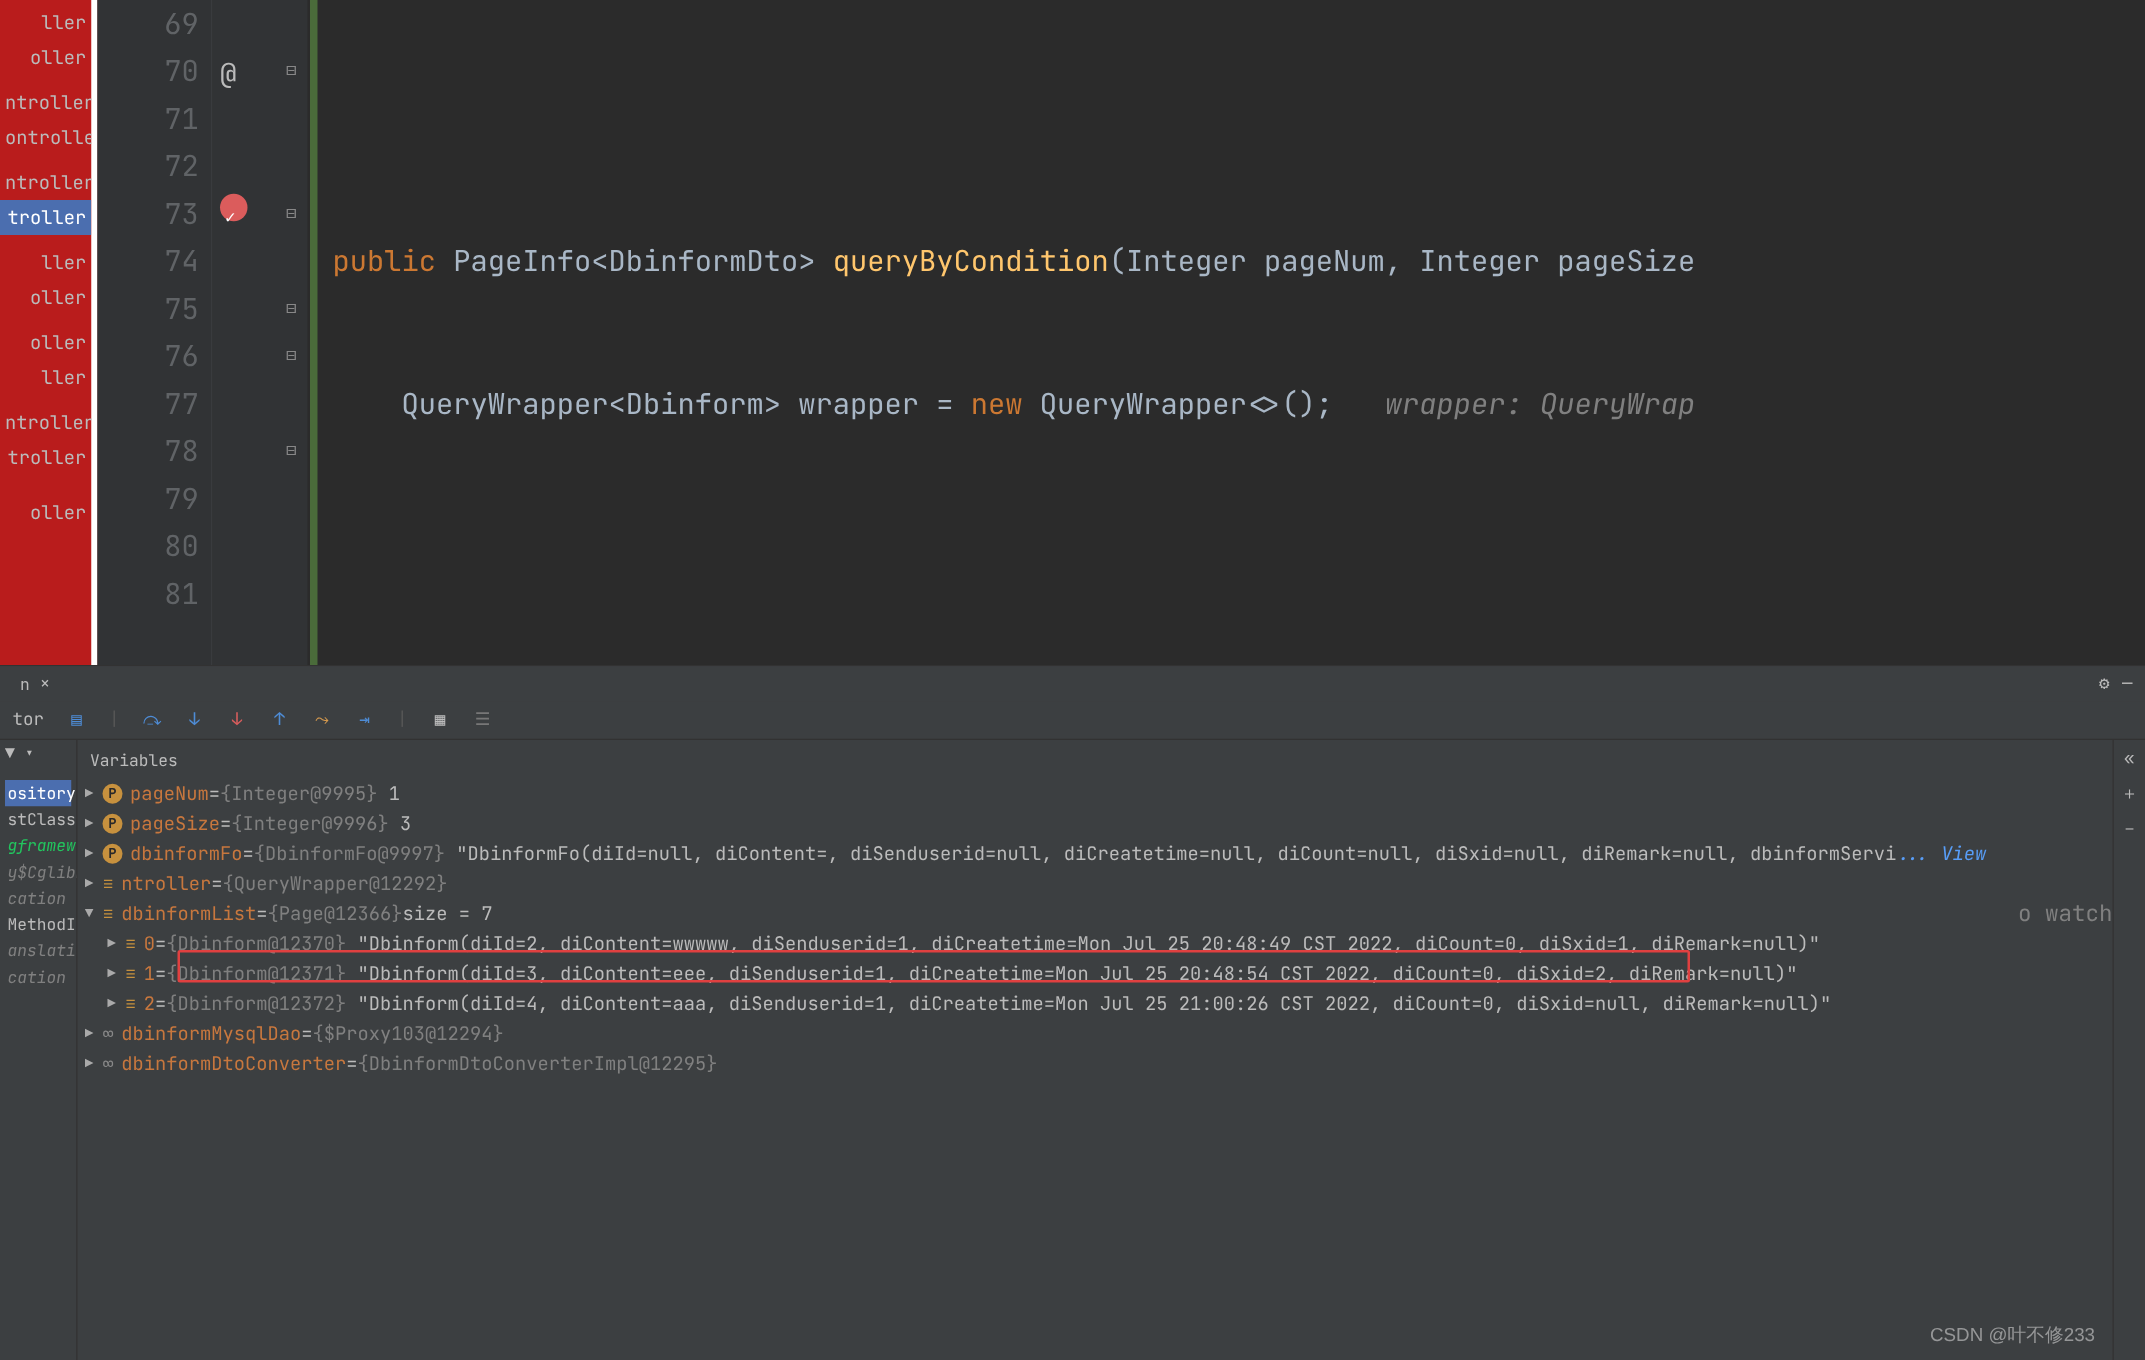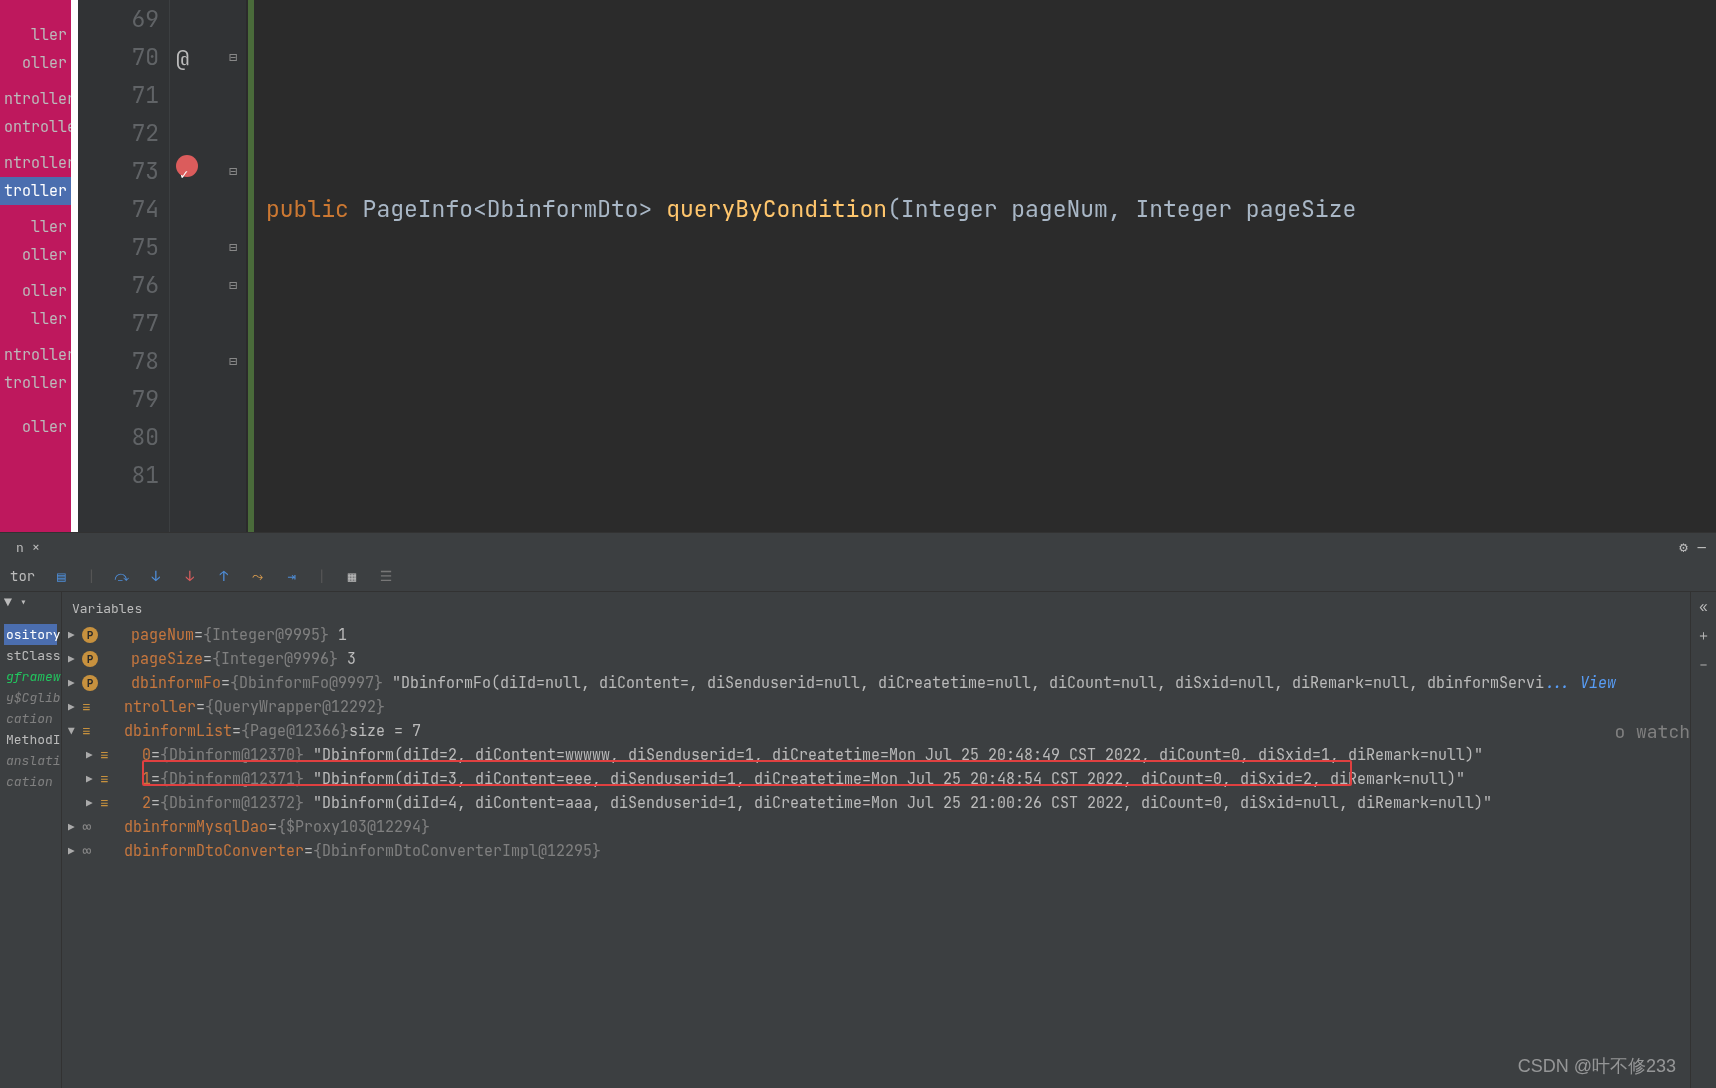--- a/index.html
+++ b/index.html
@@ -10,26 +10,26 @@
     font-size: 14px;
     width: 1716px;
     height: 1088px;
     overflow: hidden;
     display: flex;
     flex-direction: column;
   }
   
   .left-panel {
     width: 78px;
-    background: #be185d;
+    background: #b91c1c;
     font-size: 15px;
     color: #bbbbbb;
-    padding-top: 21px;
+    padding-top: 4px;
     flex-shrink: 0;
-    border-right: 7px solid #ffffff;
+    border-right: 5px solid #ffffff;
     overflow:hidden;
   }
   .left-panel .item {
     padding: 4px 4px;
     text-align:right;
     white-space: nowrap;
   }
   .left-panel .item.sel {
     background: #4b6eaf;
     color: #fff;
@@ -145,34 +145,34 @@
   }
   .vrow{
     display:flex; align-items:center;
     padding:2px 0;
     white-space:nowrap;
   }
   .vrow .chev{ width:14px; color:#aaa; font-size:11px; display:inline-block;}
   .vrow .badge-p{ background:#c7913e; color:#292929; font-weight:bold; border-radius:50%; width:16px; height:16px; font-size:11px; display:inline-flex; align-items:center; justify-content:center; margin-right:6px;}
   .vrow .badge-e{ color:#c7913e; margin-right:6px;}
   .vrow .badge-loop{ color:#888; margin-right:6px;}
-  .vname{ color:#c7773e;margin-left:27px; }
+  .vname{ color:#c7773e; }
   .veq{ color:#bbbbbb; }
   .vtype{ color:#808080; }
   .vval{ color:#bbbbbb; }
   .viewlink{ color:#589df6;font-style:italic; }
   .indent-1{ padding-left:18px;}
   .redbox{
     position:absolute;
     border:2px solid #e04040;
     border-radius:2px;
     pointer-events:none;
   }
   .watermark{
-    position:absolute; right:14px; bottom:10px; color:#d0d0d0; opacity:0.6; font-size:18px;
+    position:absolute; right:14px; bottom:10px; color:#d0d0d0; opacity:0.6; font-size:15px;
     font-family: sans-serif;
   }
   .watch-hint{ position:absolute; right:0; top:128px; color:#808080; font-size:18px;}
 </style>
 </head>
 <body>
 
 <div class="top">
   <div class="left-panel">
     <div class="item">ller</div>
@@ -226,20 +226,21 @@
       <div class="mark"></div>
       <div class="mark">⊟</div>
       <div class="mark">⊟</div>
       <div class="mark"></div>
       <div class="mark">⊟</div>
     </div>
     <div class="change-bar"></div>
     <div class="code">
       <div class="row"></div>
       <div class="row"><span class="kw">public</span><span> PageInfo&lt;DbinformDto&gt; </span><span class="fnc">queryByCondition</span><span>(Integer pageNum, Integer pageSize</span></div>
+      <div class="row"><span>    QueryWrapper&lt;Dbinform&gt; wrapper = </span><span class="kw">new</span><span> QueryWrapper&lt;&gt;();</span><span class="cm">   wrapper: QueryWrap</span></div>
       
       
       
       
       
       
       
       
       
     </div>

